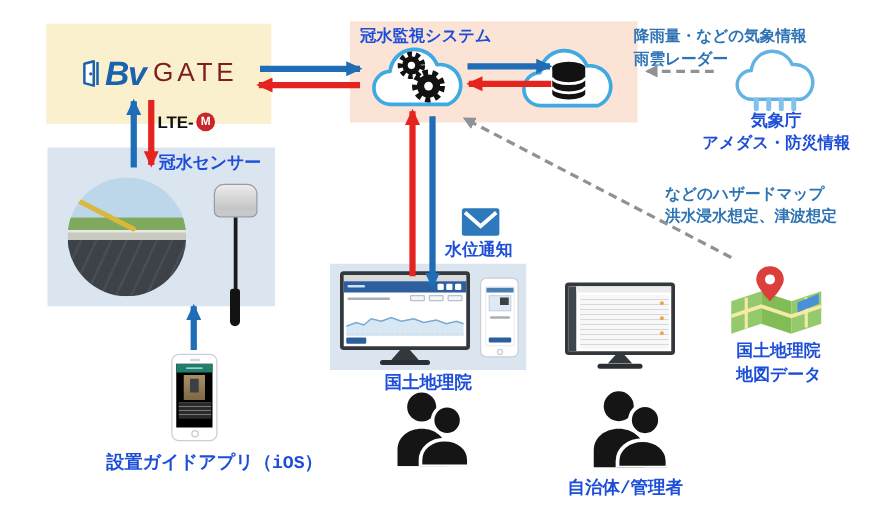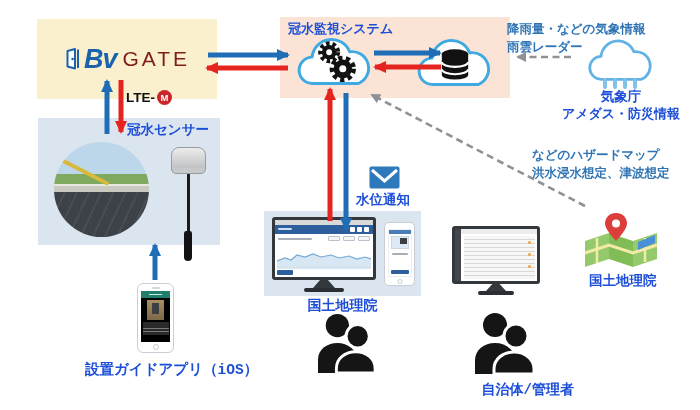--- a/index.html
+++ b/index.html
@@ -161,20 +161,21 @@
     <polyline points="2,48 26,40 50,48 74,40" fill="none" stroke="#F4EAA8" stroke-width="3"></polyline>
     <line x1="14" y1="33" x2="14" y2="58" stroke="#F4EAA8" stroke-width="2.5"></line>
     <line x1="62" y1="33" x2="62" y2="57" stroke="#F4EAA8" stroke-width="2.5"></line>
     <polygon points="55,37 72,30 72,38 55,45" fill="#4A90D9"></polygon>
     <g>
       <path d="M33,8 C26.5,8 22,12.8 22,18.6 C22,25 33,36 33,36 C33,36 44,25 44,18.6 C44,12.8 39.5,8 33,8 Z" fill="#DC3E3B"></path>
       <circle cx="33" cy="18.5" r="4" fill="#fff"></circle>
     </g>
   </svg>
   <div class="lbl" style="left:589px;top:272px;">国土地理院</div>
+  <div class="lbl" style="left:589px;top:291px;">地図データ</div>
 
   <svg class="abs" style="left:369px;top:166px;" width="31" height="23" viewBox="0 0 31 23">
     <rect x="0.5" y="0.5" width="30" height="22" rx="2" fill="#2E78BC"></rect>
     <path d="M3,4 L15.5,15 L28,4" fill="none" stroke="#fff" stroke-width="3"></path>
   </svg>
   <div class="lbl" style="left:356px;top:191px;">水位通知</div>
 
   <div class="box lblue" style="left:264px;top:211px;width:157px;height:85px;"></div>
 
   <div class="mon" style="left:272px;top:217px;width:104px;height:63px;">
@@ -234,21 +235,21 @@
     <circle cx="45" cy="24" r="12" fill="#151515" stroke="#fff" stroke-width="3"></circle>
     <path d="M23,62 V57 C23,47 32,40 43,40 C54,40 63,47 63,57 V62 Z" fill="#151515" stroke="#fff" stroke-width="3"></path>
   </svg>
 
   <svg class="abs" style="left:468px;top:312px;" width="76" height="62" viewBox="0 0 70 62">
     <circle cx="24" cy="13" r="12" fill="#151515"></circle>
     <path d="M4,62 V48 C4,38 13,31 24,31 C35,31 44,38 44,48 V62 Z" fill="#151515"></path>
     <circle cx="45" cy="24" r="12" fill="#151515" stroke="#fff" stroke-width="3"></circle>
     <path d="M23,62 V57 C23,47 32,40 43,40 C54,40 63,47 63,57 V62 Z" fill="#151515" stroke="#fff" stroke-width="3"></path>
   </svg>
-  <div class="lbl" style="left:454px;top:381px;width:120px;text-align:right;font-size:14px;">自治体/管理者</div>
+  <div class="lbl" style="left:454px;top:381px;width:120px;text-align:left;font-size:14px;">自治体/管理者</div>
 
   <div class="phone" style="left:137px;top:283px;width:37px;height:70px;border-radius:6px;">
     <div class="abs" style="left:50%;transform:translateX(-50%);top:3px;width:8px;height:2px;background:#D2D6DA;border-radius:1px;"></div>
     <div class="gphscr">
       <div class="gphead">
           <i></i>
         </div>
       <div class="gphoto">
           <i></i>
         </div>

